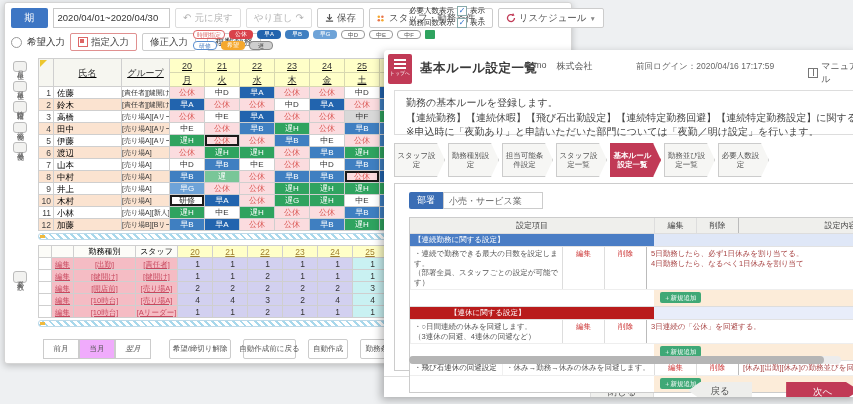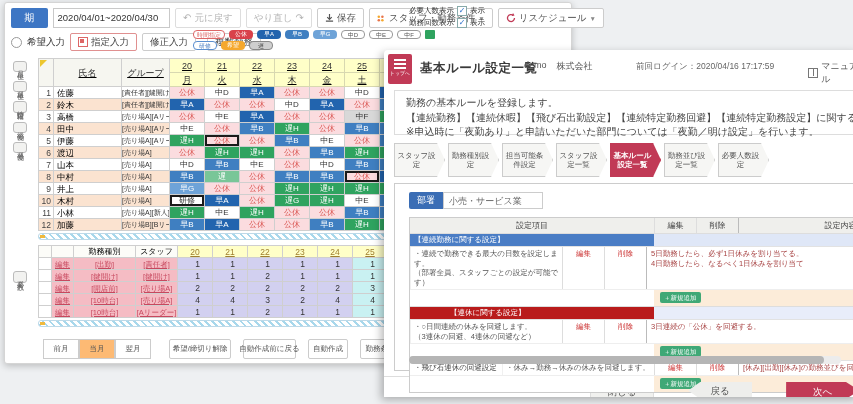--- a/index.html
+++ b/index.html
@@ -86,21 +86,21 @@
   .cy{background:#c9f1f2;}
   .pk26{background:#f7d3ee;}
   .rlink{color:#c7485e;text-decoration:underline;font-size:7.5px;}
   .dlink{color:#a08030;text-decoration:underline;font-size:8.5px;}
   .qhdr{background:#ffffc8;color:#333;font-size:8.5px;}
   .qhw{background:#fcfcf8;font-size:8px;}
   
   .lfoot{position:absolute;left:38px;top:334px;height:22px;display:flex;align-items:flex-end;}
   .fbtn{height:20px;border:1px solid #ccc;background:#fff;color:#555;font-size:7.5px;white-space:nowrap;
         display:flex;align-items:center;justify-content:center;border-radius:2px;padding:0 5px;box-sizing:border-box;}
-  .fbtn.on{background:#fdba74;}
+  .fbtn.on{background:#f0abfc;}
   .seg{border-radius:0;}
   
   .win-right{left:384px;top:50px;width:475px;height:347px;border-radius:4px 0 0 0;
              box-shadow:-3px 3px 9px rgba(0,0,0,.28);overflow:hidden;}
   .rw-head{height:38px;position:relative;}
   .menu-box{position:absolute;left:4px;top:4px;width:24px;height:30px;background:#c13a56;border-radius:2px;color:#fff;text-align:center;}
   .menu-bars{width:12px;margin:5px auto 2px;}
   .menu-bars div{height:2px;background:#fff;margin-bottom:2px;}
   .menu-label{font-size:5px;line-height:5px;display:block;}
   .rw-title{position:absolute;left:36px;top:10px;font-size:12.5px;font-weight:bold;color:#3a3a3a;letter-spacing:.5px;}
@@ -504,21 +504,21 @@
         <div class="rq q-d lav">1</div>
         <div class="rq q-d cy">1</div>
         <div class="rq q-d pk26"></div>
       </div>
     </div>
   <div class="hscroll s2"></div>
 
   <div class="lfoot" id="leftFooter">
       <button class="fbtn seg" style="width: 36px;">前月</button>
       <button class="fbtn seg on" style="width: 36px;">当月</button>
-      <button class="fbtn seg" style="width: 36px;">翌月</button>
+      <button class="fbtn seg" style="width: 36px; font-style: italic;">翌月</button>
       <button class="fbtn" style="width: 62px; margin-left: 18px;">希望/締切り解除</button>
       <button class="fbtn" style="width: 53px; margin-left: 12px;">自動作成前に戻る</button>
       <button class="fbtn" style="width: 40px; margin-left: 12px;">自動作成</button>
       <button class="fbtn" style="width: 56px; margin-left: 12px;">勤務条件設定</button>
     </div>
 </section>
 
 <section class="win win-right">
   <div class="rw-head">
     <div class="menu-box">

